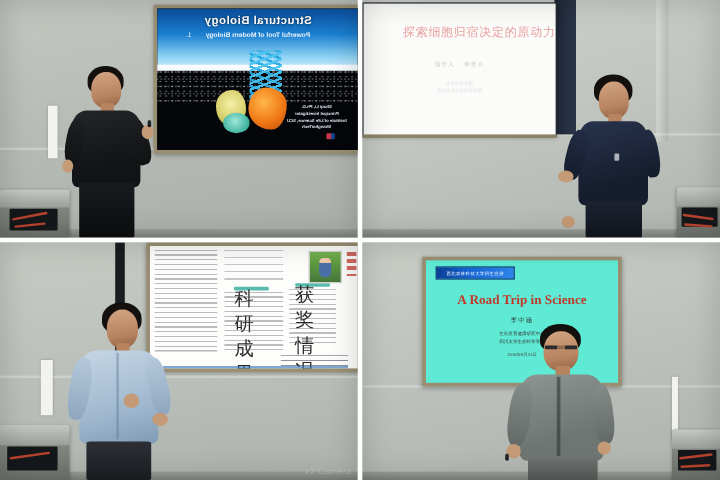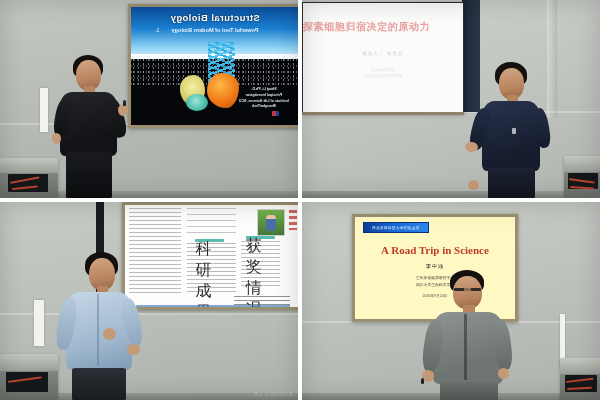--- a/index.html
+++ b/index.html
@@ -71,22 +71,22 @@
   .speckle{position:absolute;left:0;right:0;top:40%;height:26%;
     background-image:
       radial-gradient(circle,rgba(255,255,255,.55) .6px,rgba(0,0,0,0) .8px),
       radial-gradient(circle,rgba(255,255,255,.35) .5px,rgba(0,0,0,0) .7px);
     background-size:5px 4px,3px 6px;background-position:0 0,2px 3px;opacity:.85;}
   .logo-dot{position:absolute;right:12%;bottom:8%;width:7px;height:5px;
     background:linear-gradient(90deg,#e03a52 50%,#1b4f9c 50%);border-radius:1px;opacity:.9;}
 
   
   .slide-white{background:#fbfbfa;}
-  .s2-title{position:absolute;top:15%;left:0;right:0;text-align:left;
-    color:#e8a0a0;font-size:10px;font-weight:700;letter-spacing:.6px;}
+  .s2-title{position:absolute;top:15%;left:0;right:0;text-align:right;
+    color:#e8a0a0;font-size:10px;font-weight:400;letter-spacing:.6px;}
   .s2-pres{position:absolute;top:44%;left:0;right:0;text-align:center;
     color:#c8ccc8;font-size:4.6px;letter-spacing:1px;}
   .s2-aff{position:absolute;top:58%;left:0;right:0;text-align:center;
     color:#dfe2df;font-size:3.8px;line-height:1.7;}
   .panel-dark-strip{position:absolute;top:0;bottom:0;width:20px;
     background:linear-gradient(90deg,#1d2738,#2b3648);}
 
   
   .slide-doc{background:#fdfdfb;}
   .doc-col{position:absolute;top:3%;bottom:6%;}
@@ -305,21 +305,21 @@
     <div class="vignette"></div>
   </div>
 
   <div class="panel">
     <div class="wall wall-d"></div>
     <div class="wall-seam" style="top:60%"></div>
     <div class="baseboard"></div>
     <div class="whiteboard-edge" style="left:258px;top:112px;width:5px;height:52px;"></div>
 
     <div class="screen frame-wood" style="left:50px;top:12px;width:160px;height:102px;">
-      <div class="screen-inner" style="background:#fef9c3;">
+      <div class="screen-inner" style="background:#5eead4;">
         <div class="s4-banner">
           <span>西北农林科技大学招生宣讲</span>
         </div>
         <div class="s4-title">A Road Trip in Science</div>
         <div class="s4-name">李中涵</div>
         <div class="s4-aff">
           <div>生长发育健康研究中心</div>
           <div>四川大学生命科学学院</div>
         </div>
         <div class="s4-date">2016年9月24日</div>

